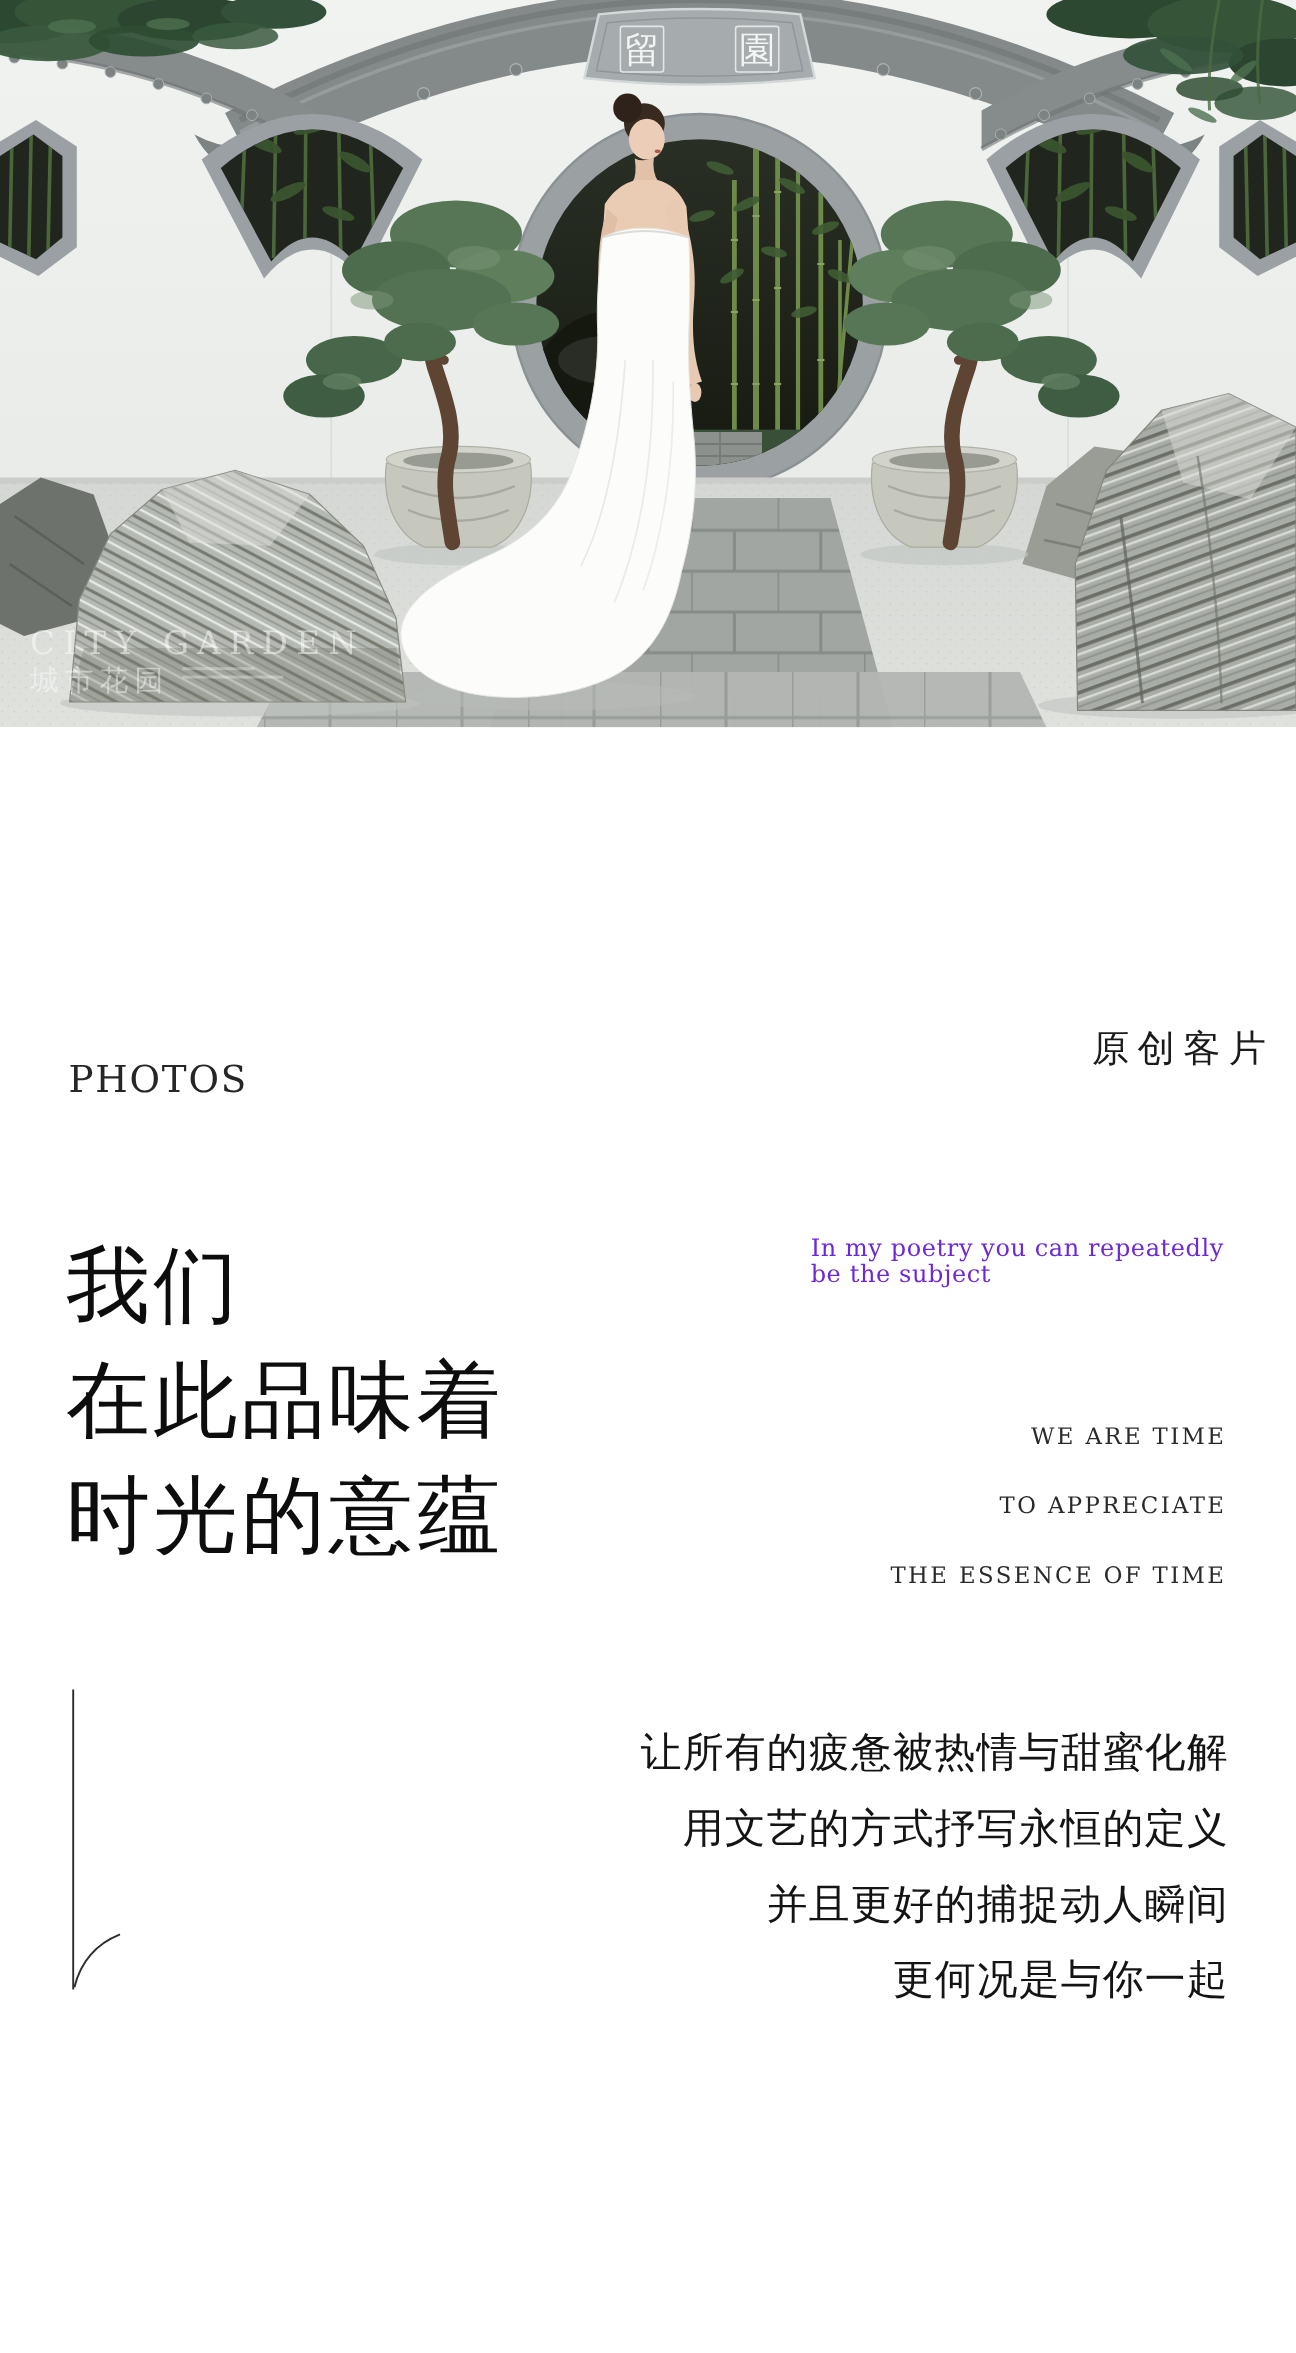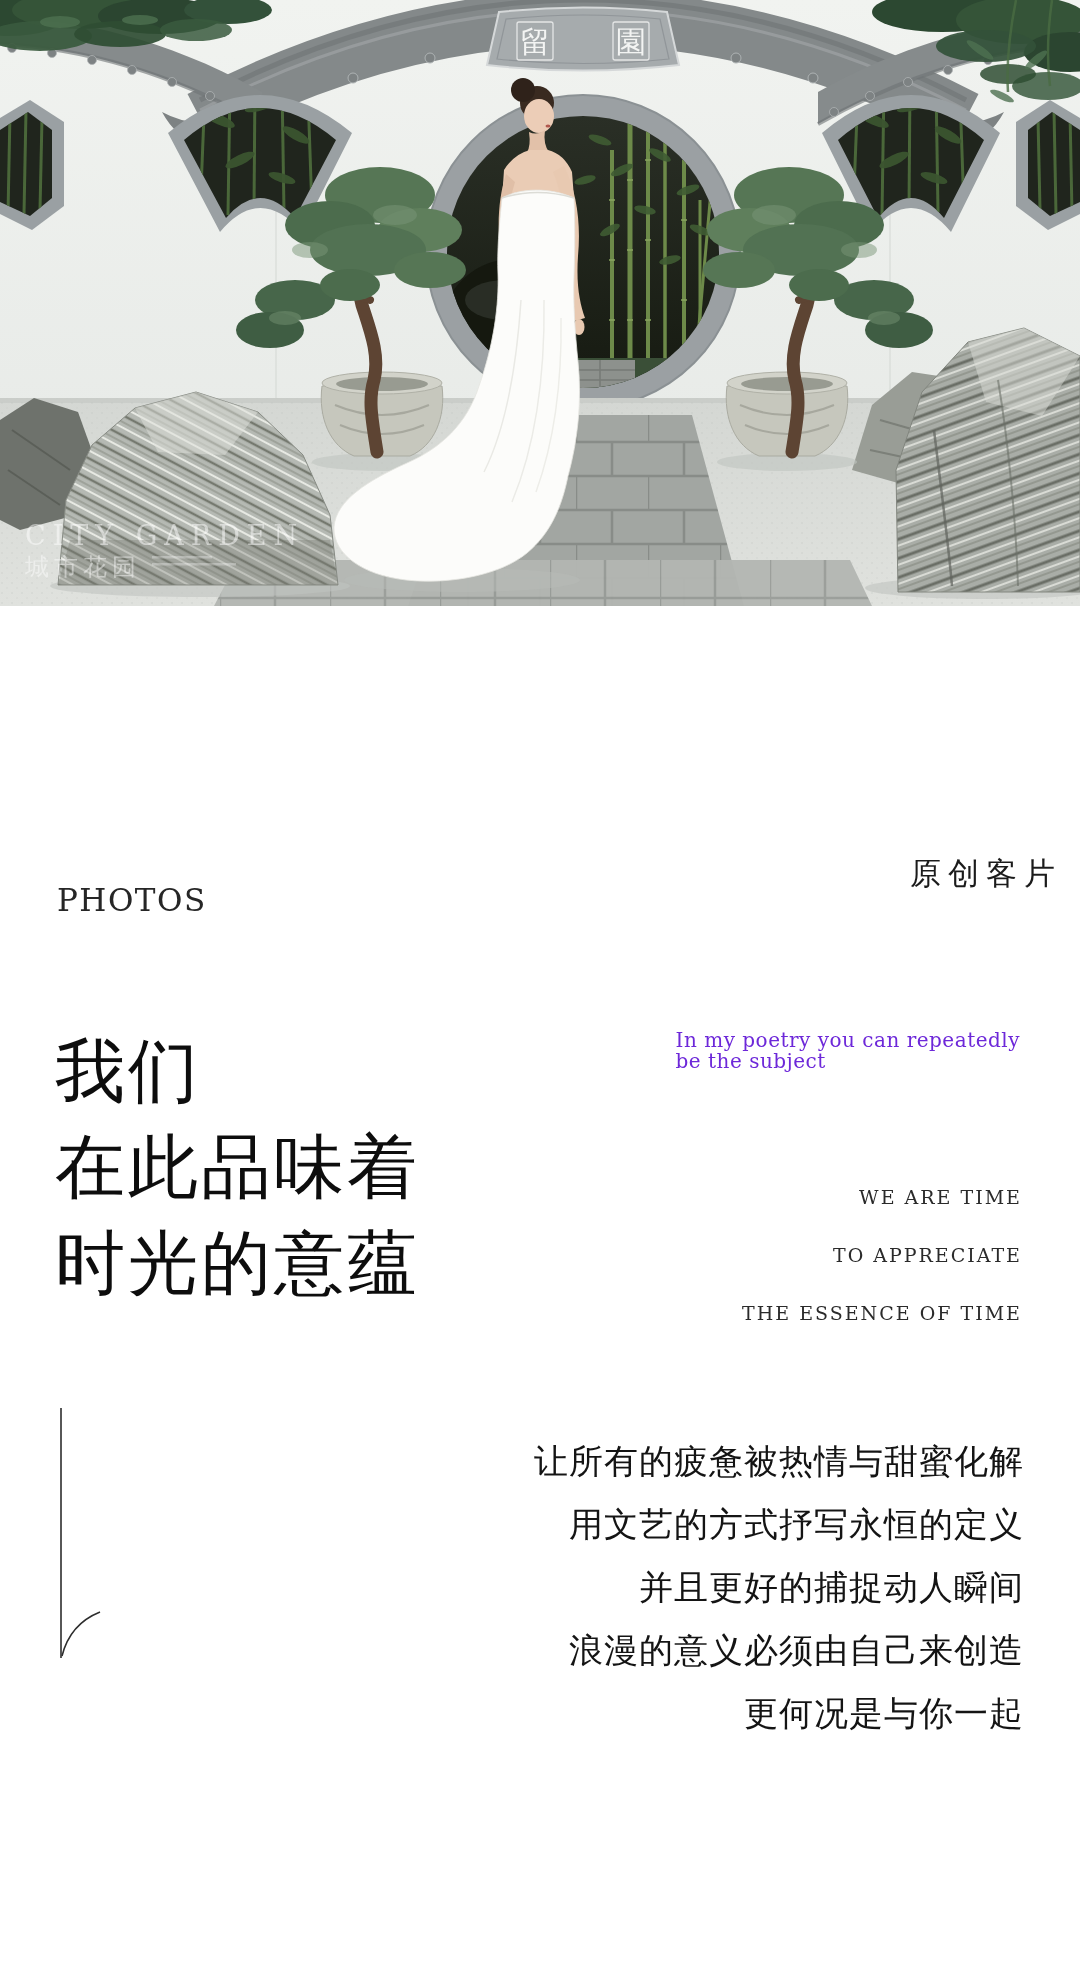--- a/index.html
+++ b/index.html
@@ -403,17 +403,16 @@
 
   <svg class="deco" viewBox="0 0 130 280" xmlns="http://www.w3.org/2000/svg">
     <line x1="61" y1="8" x2="61" y2="258" stroke="#2d2d2d" stroke-width="1.6"></line>
     <path d="M100,212 Q70,224 62,256" stroke="#2d2d2d" stroke-width="1.6" fill="none"></path>
   </svg>
 
   <div class="para">
     <div>让所有的疲惫被热情与甜蜜化解</div>
     <div>用文艺的方式抒写永恒的定义</div>
     <div>并且更好的捕捉动人瞬间</div>
-    <div>浪漫的意义必须由自己来创造</div>
     <div>更何况是与你一起</div>
   </div>
 
 </div>
 
 </body></html>

